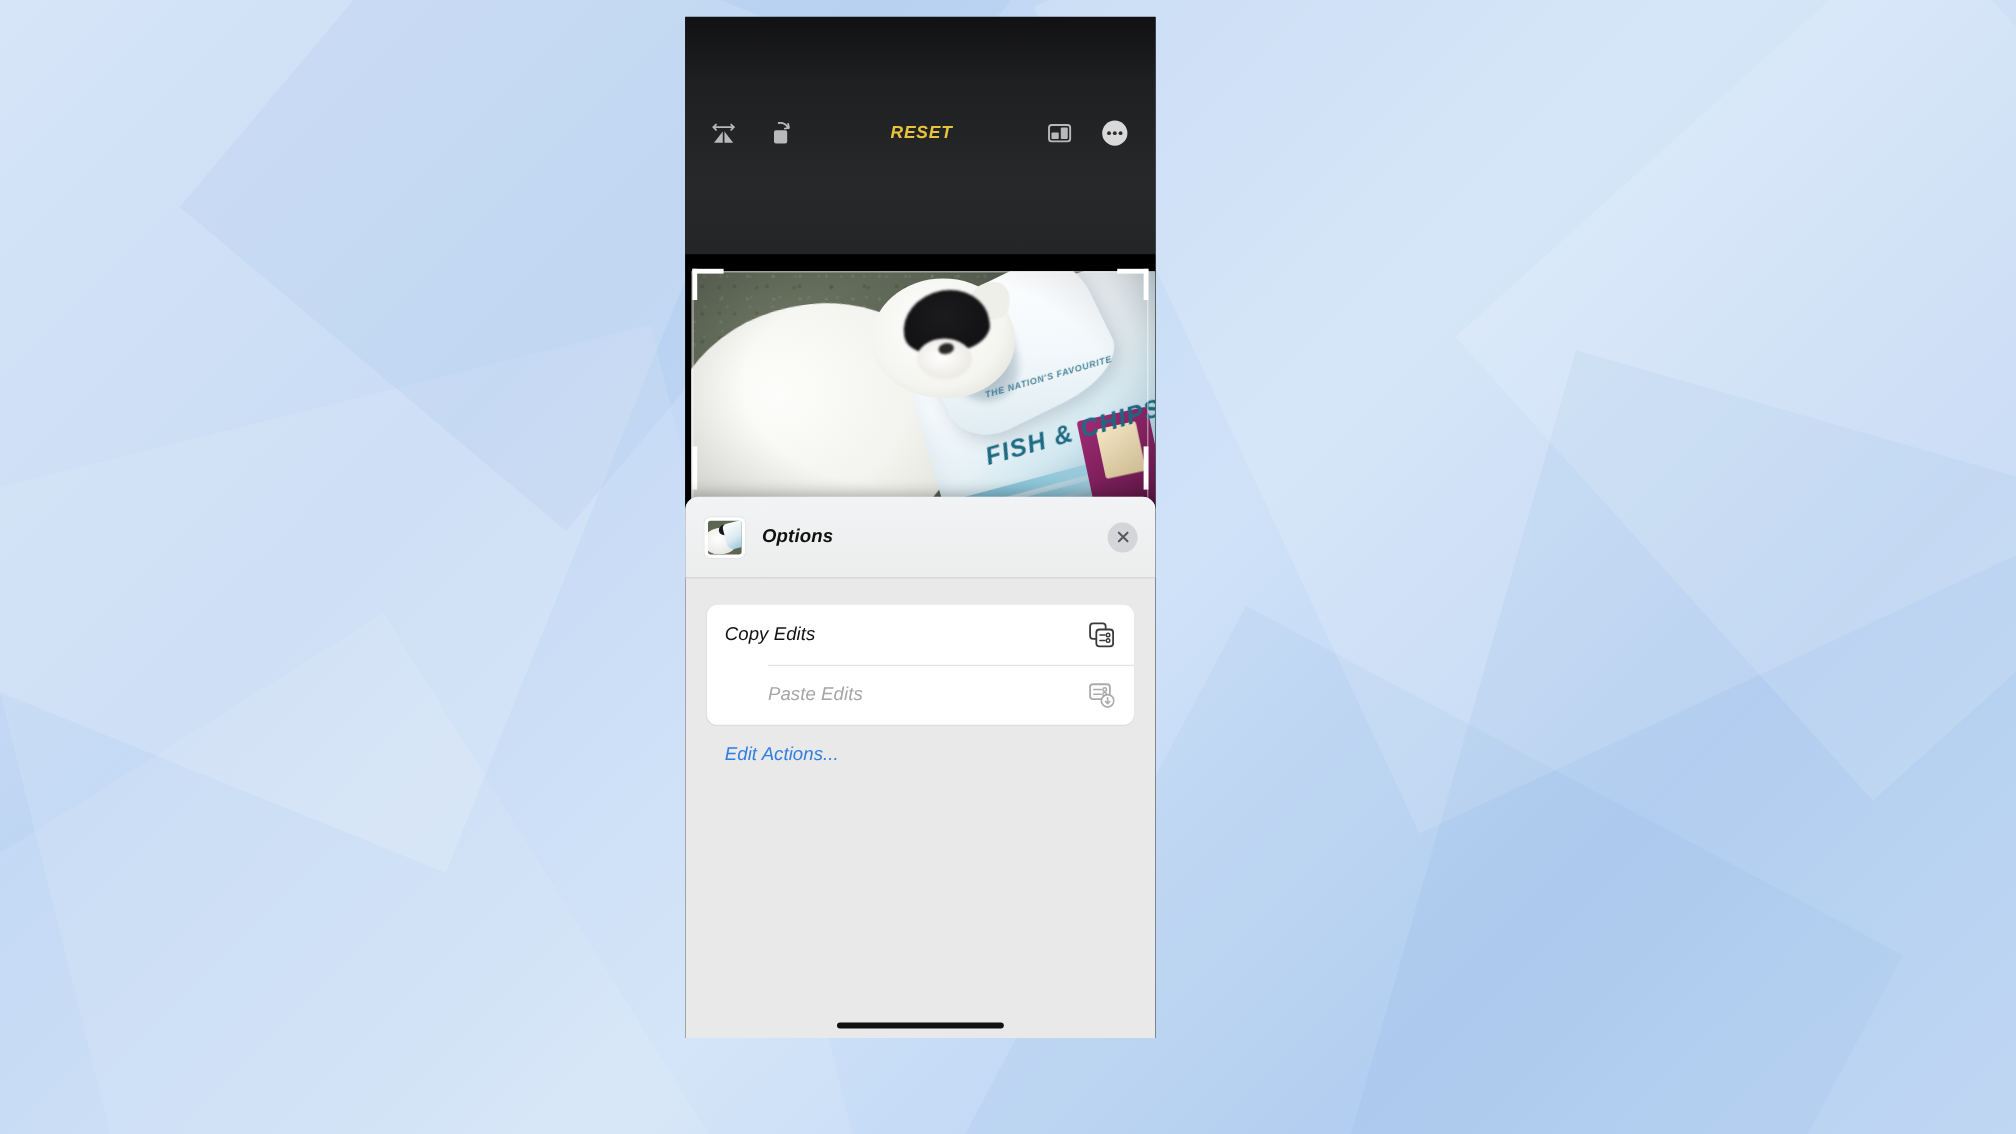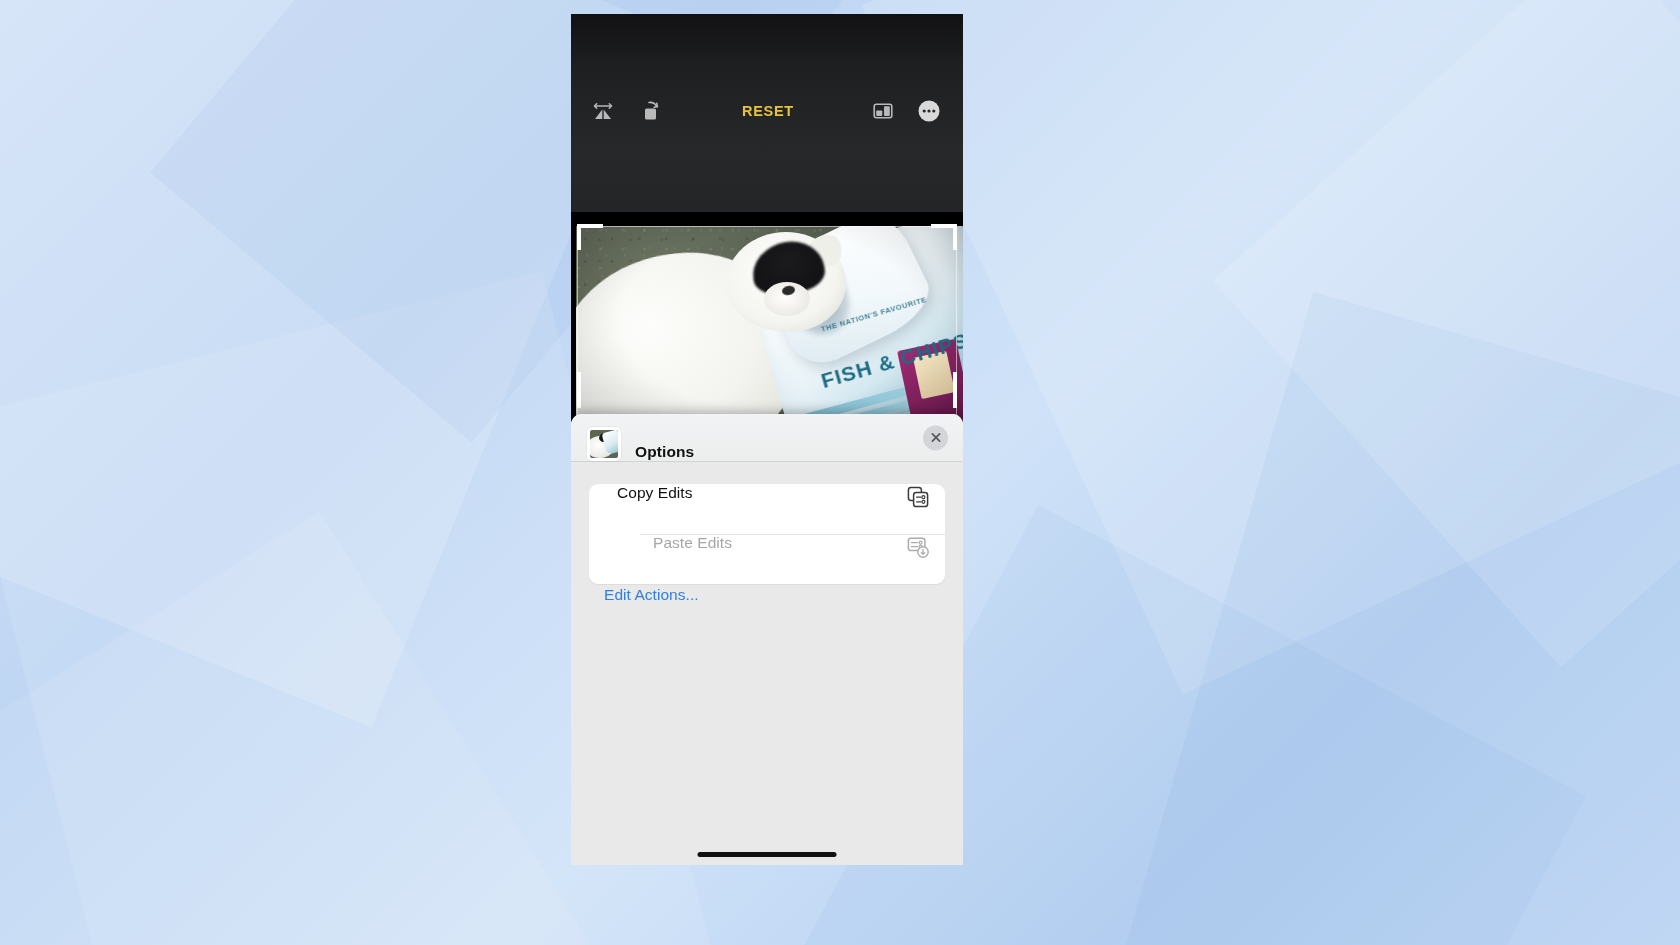--- a/index.html
+++ b/index.html
@@ -34,20 +34,21 @@
   #f7 { left:-60px; top:620px; width:560px; height:520px; transform: rotate(-32deg); background: rgba(255,255,255,0.09); }
   #f8 { left:880px; top:620px; width:620px; height:520px; transform: rotate(28deg); background: rgba(120,165,220,0.08); }
 
   
   #phone {
     position: absolute;
     left: 571px; top: 14px;
     width: 392px; height: 851px;
     background: #000;
     overflow: hidden;
+    font-style: italic;
   }
 
   
   #editor-top {
     position: absolute; left:0; top:0;
     width: 392px; height: 198px;
     background: linear-gradient(180deg, #111114 0%, #1e1f21 26%, #272829 70%, #242527 100%);
   }
   #toolbar {
     position: absolute; left:0; top: 66px;
@@ -222,24 +223,24 @@
   #sheet {
     position: absolute; left: 0; top: 400px;
     width: 392px; height: 451px;
     background: #e9e9ea;
     border-radius: 11px 11px 0 0;
     overflow: hidden;
     box-shadow: 0 -2px 12px rgba(0,0,0,0.28);
   }
   #sheet-header {
     position: relative;
-    height: 48px;
+    height: 68px;
     background: linear-gradient(180deg,#f2f3f4 0%, #eceded 100%);
     border-bottom: 0.5px solid #d3d3d5;
-    display: flex; align-items: flex-end;
+    display: flex; align-items: center;
   }
   #app-thumb {
     margin-left: 16px;
     width: 34px; height: 34px;
     background: #fff;
     border-radius: 5px;
     padding: 3px;
     display: flex; align-items: center; justify-content: center;
     box-shadow: 0 0 0 0.5px rgba(0,0,0,0.07);
   }
@@ -290,43 +291,43 @@
     padding: 22px 18px 0 18px;
   }
   #menu-group {
     background: #fff;
     border-radius: 9px;
     overflow: hidden;
     box-shadow: 0 0.5px 1px rgba(0,0,0,0.06);
   }
   .menu-row {
     height: 50px;
-    display: flex; align-items: flex-start;
-    padding: 0 14px 0 28px;
+    display: flex; align-items: center;
+    padding: 0 14px 0 15px;
     cursor: pointer;
     position: relative;
   }
   .menu-row + .menu-row::before {
     content: "";
     position: absolute; left: 15px; right: 0; top: 0;
     height: 0.5px; background: #e3e3e5;
   }
   .menu-label {
     flex: 1;
     font-size: 15.5px;
     color: #111;
     letter-spacing: 0.05px;
   }
   .menu-row.disabled { cursor: default; margin-left: 36px; }
   .menu-row.disabled .menu-label { color: #a6a6aa; }
   .menu-row.disabled .row-icon { opacity: 0.42; }
   .row-icon { width: 26px; height: 26px; display:flex; align-items:center; justify-content:center; }
 
   #edit-actions {
-    margin-top: 2px;
+    margin-top: 16px;
     padding-left: 15px;
     font-size: 15.5px;
     color: #2f7fe0;
     cursor: pointer;
     letter-spacing: 0.05px;
   }
 
   #home-indicator {
     position: absolute;
     left: 50%; transform: translateX(-50%);

